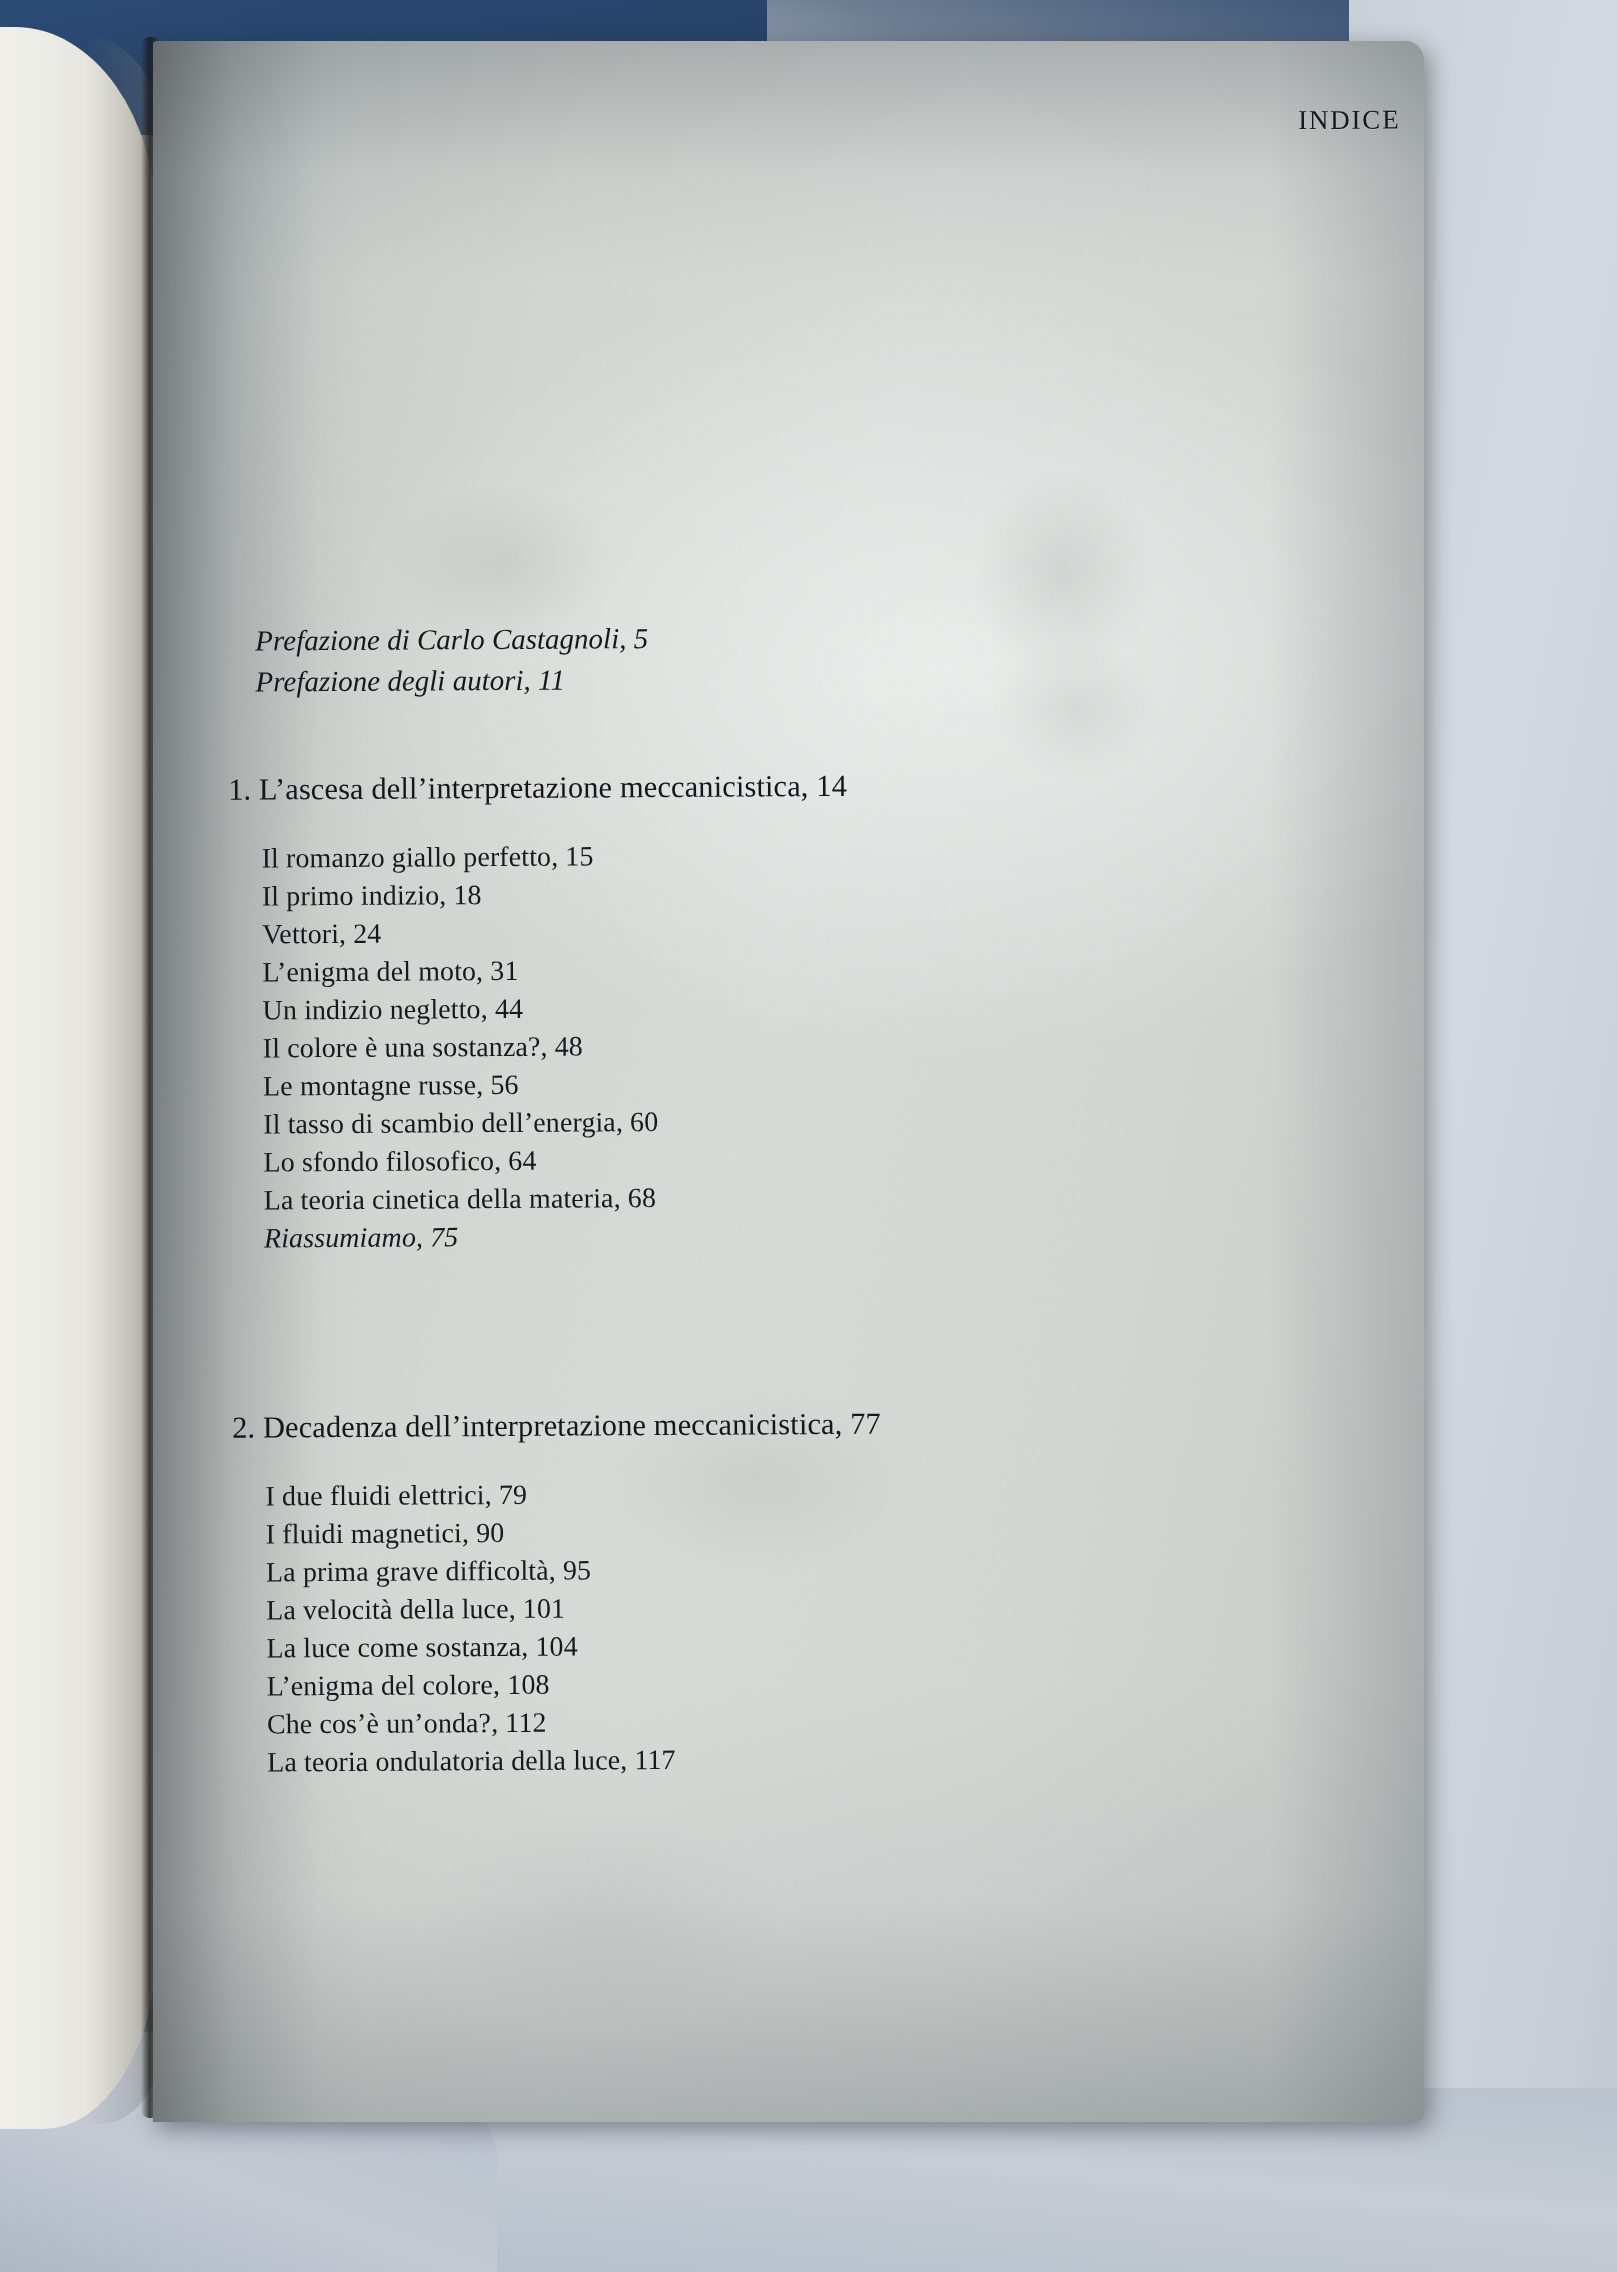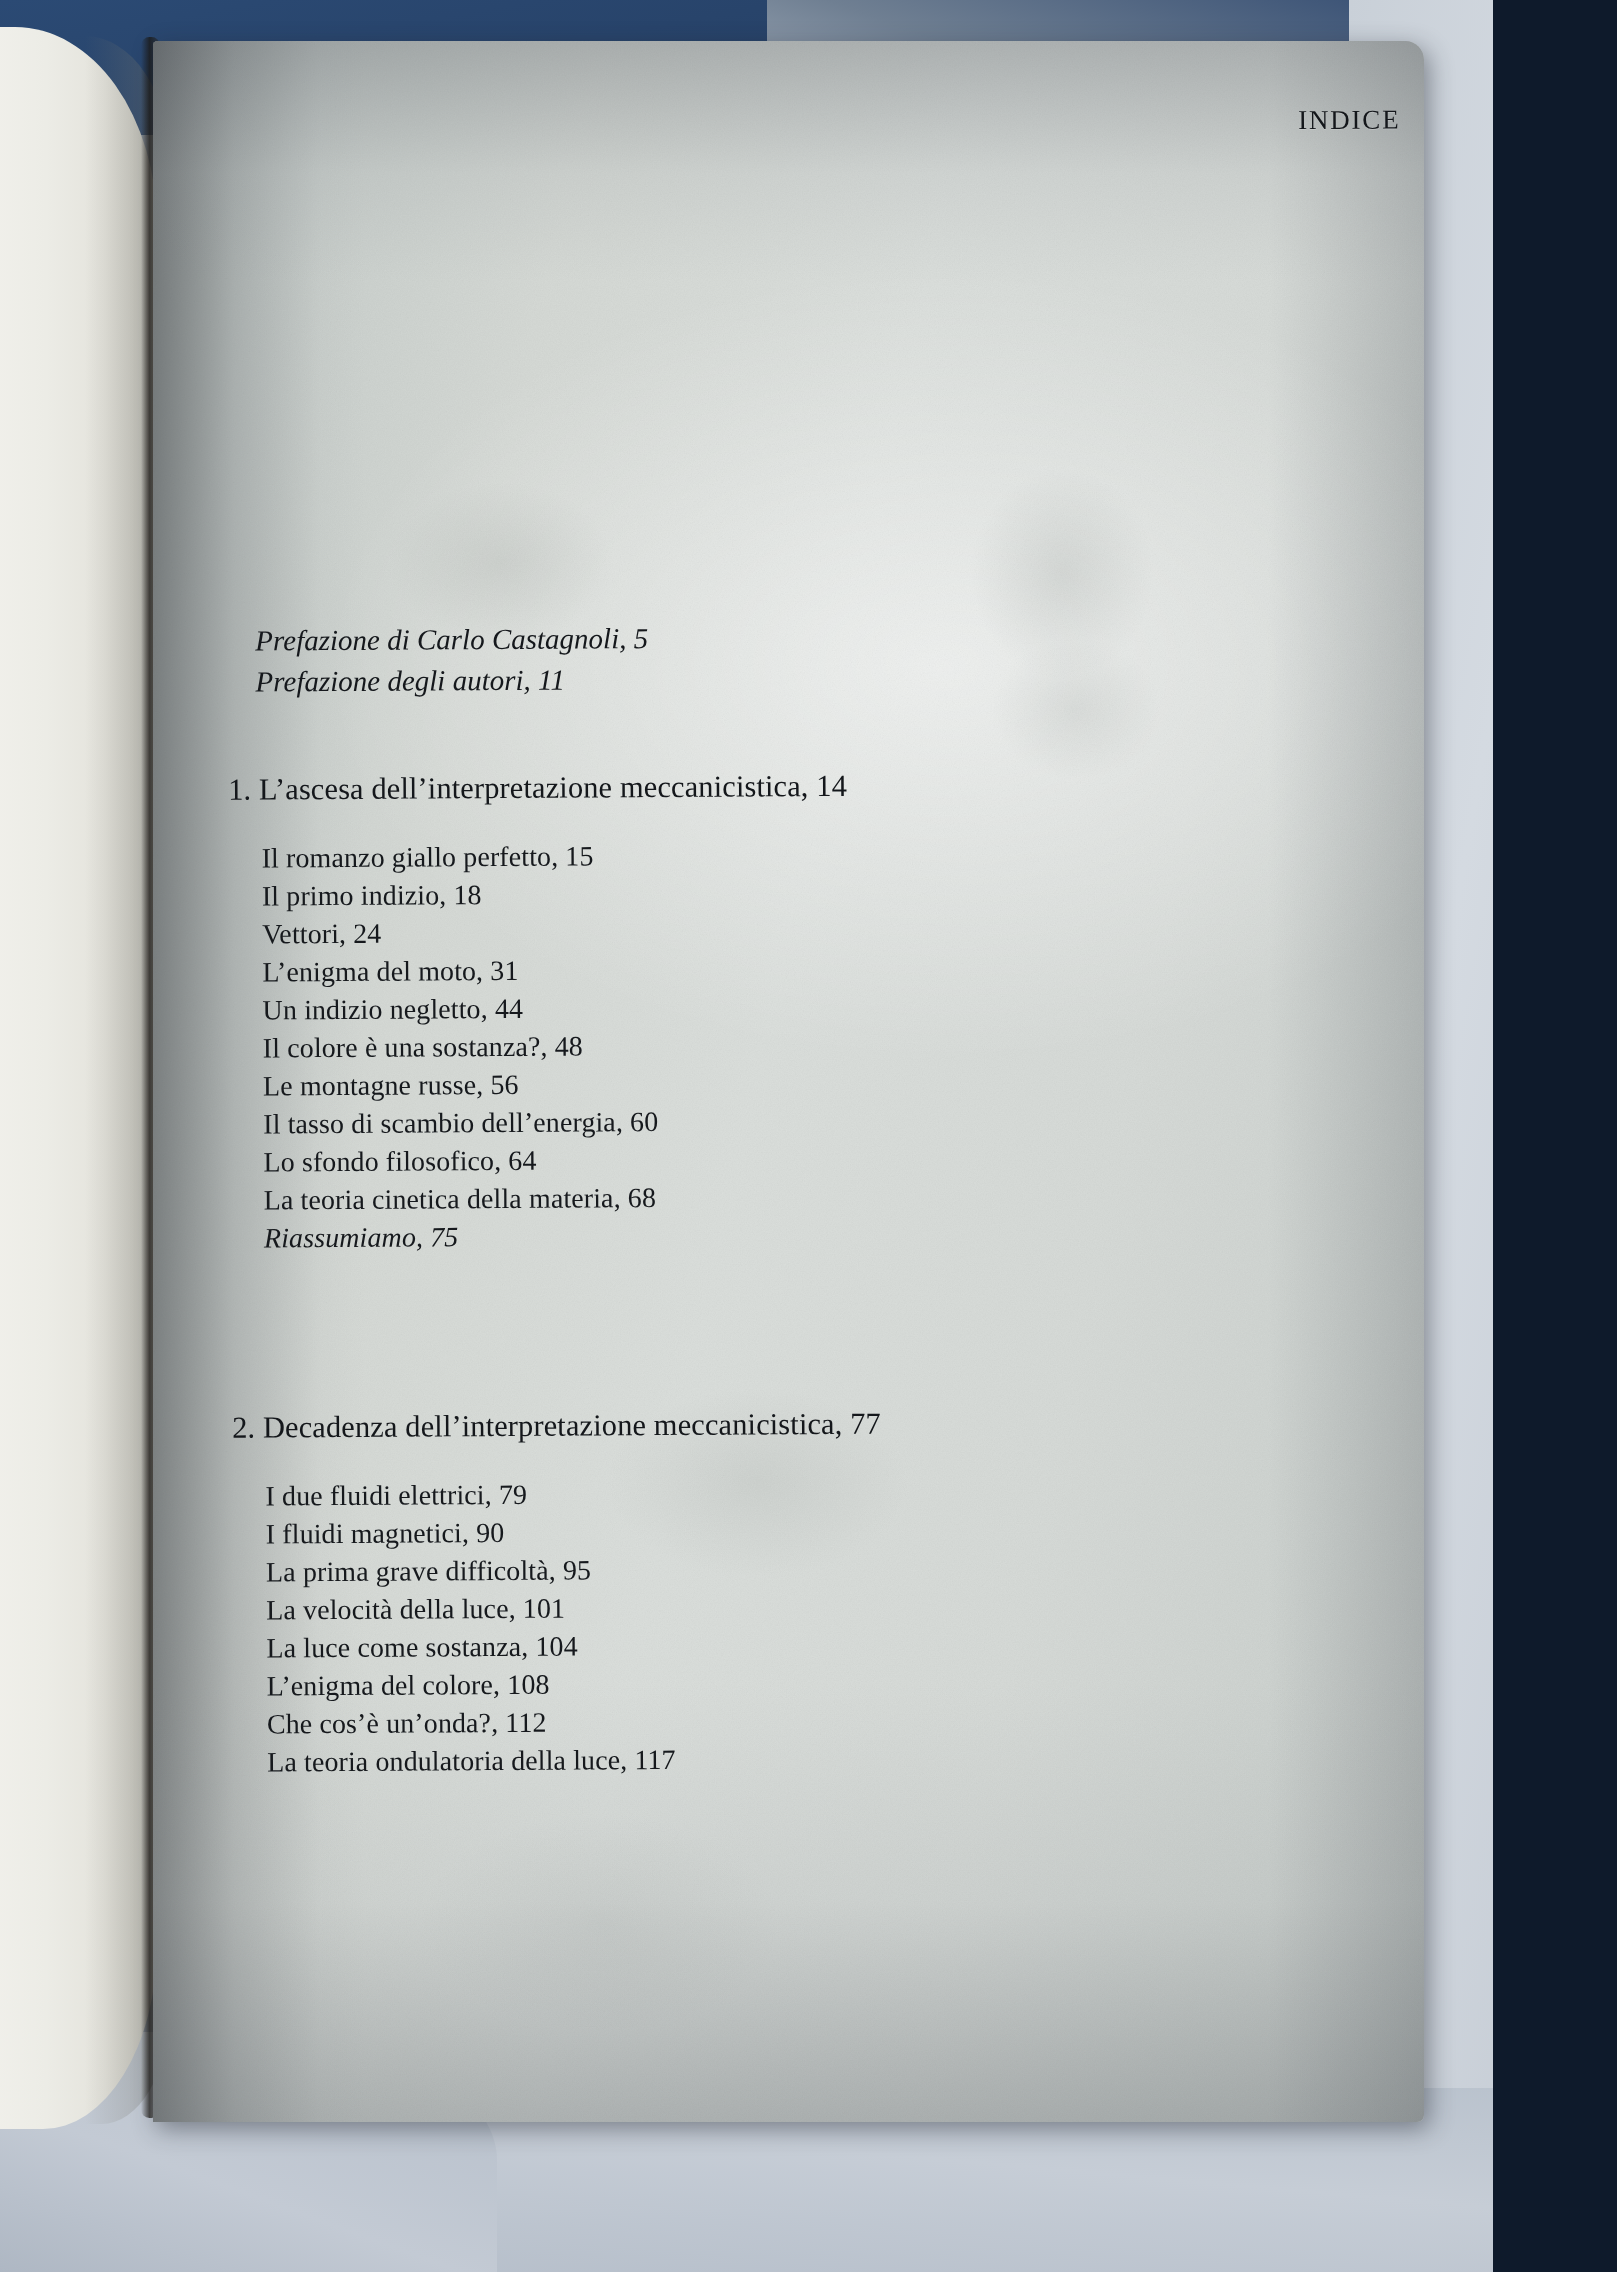--- a/index.html
+++ b/index.html
@@ -2,21 +2,21 @@
 <html style="font-size:11.4px"><head>
 <meta charset="utf-8">
 <style>
   html, body {
     margin: 0;
     padding: 0;
     background: #0e1a2b;
   }
   #scene {
     position: relative;
-    width: 1493px;
+    width: 1617px;
     height: 2273px;
     overflow: hidden;
     font-family: "Liberation Serif", "DejaVu Serif", serif;
     background: #8e9bab;
   }
 
   
   .desk-top {
     position: absolute;
     left: 0; top: 0;

